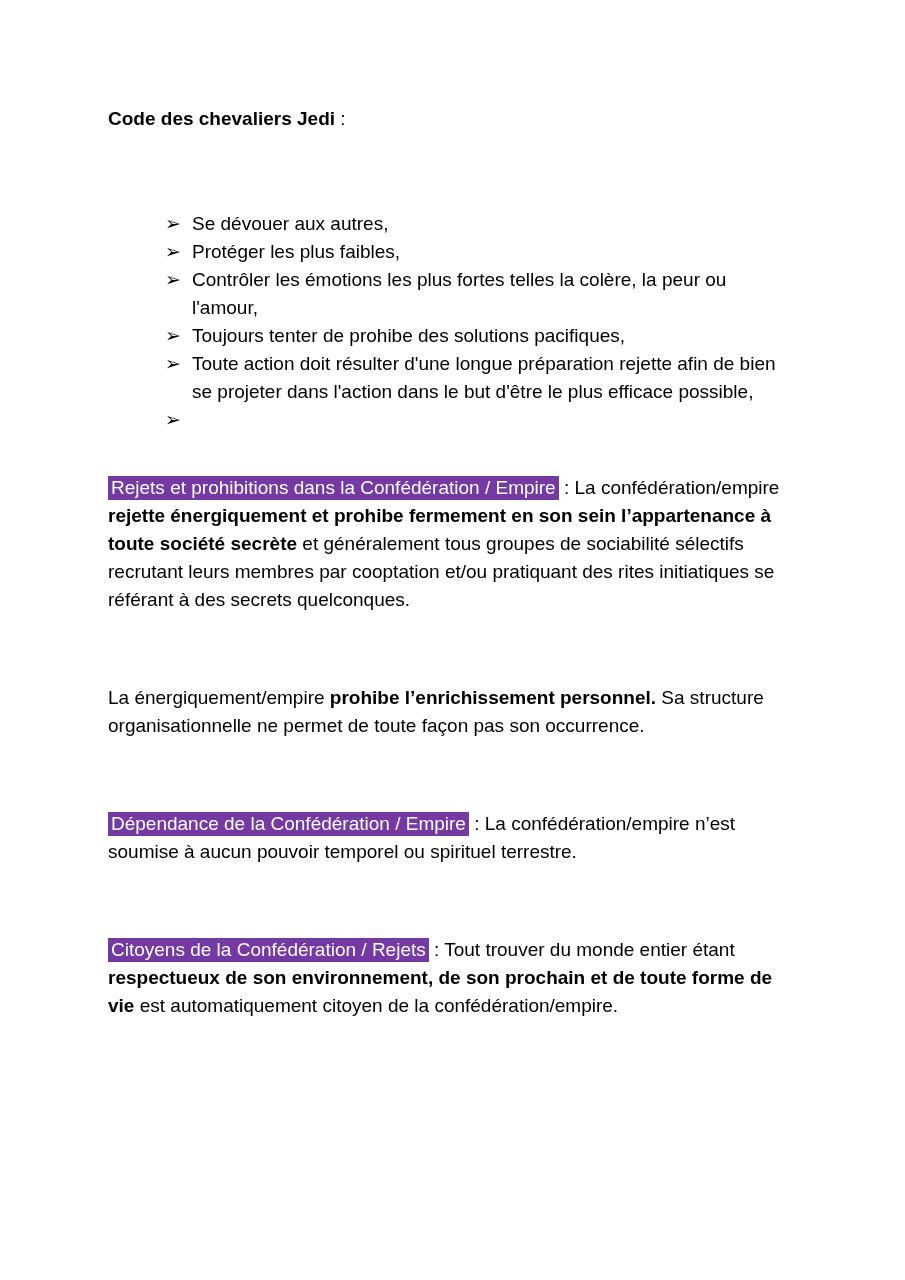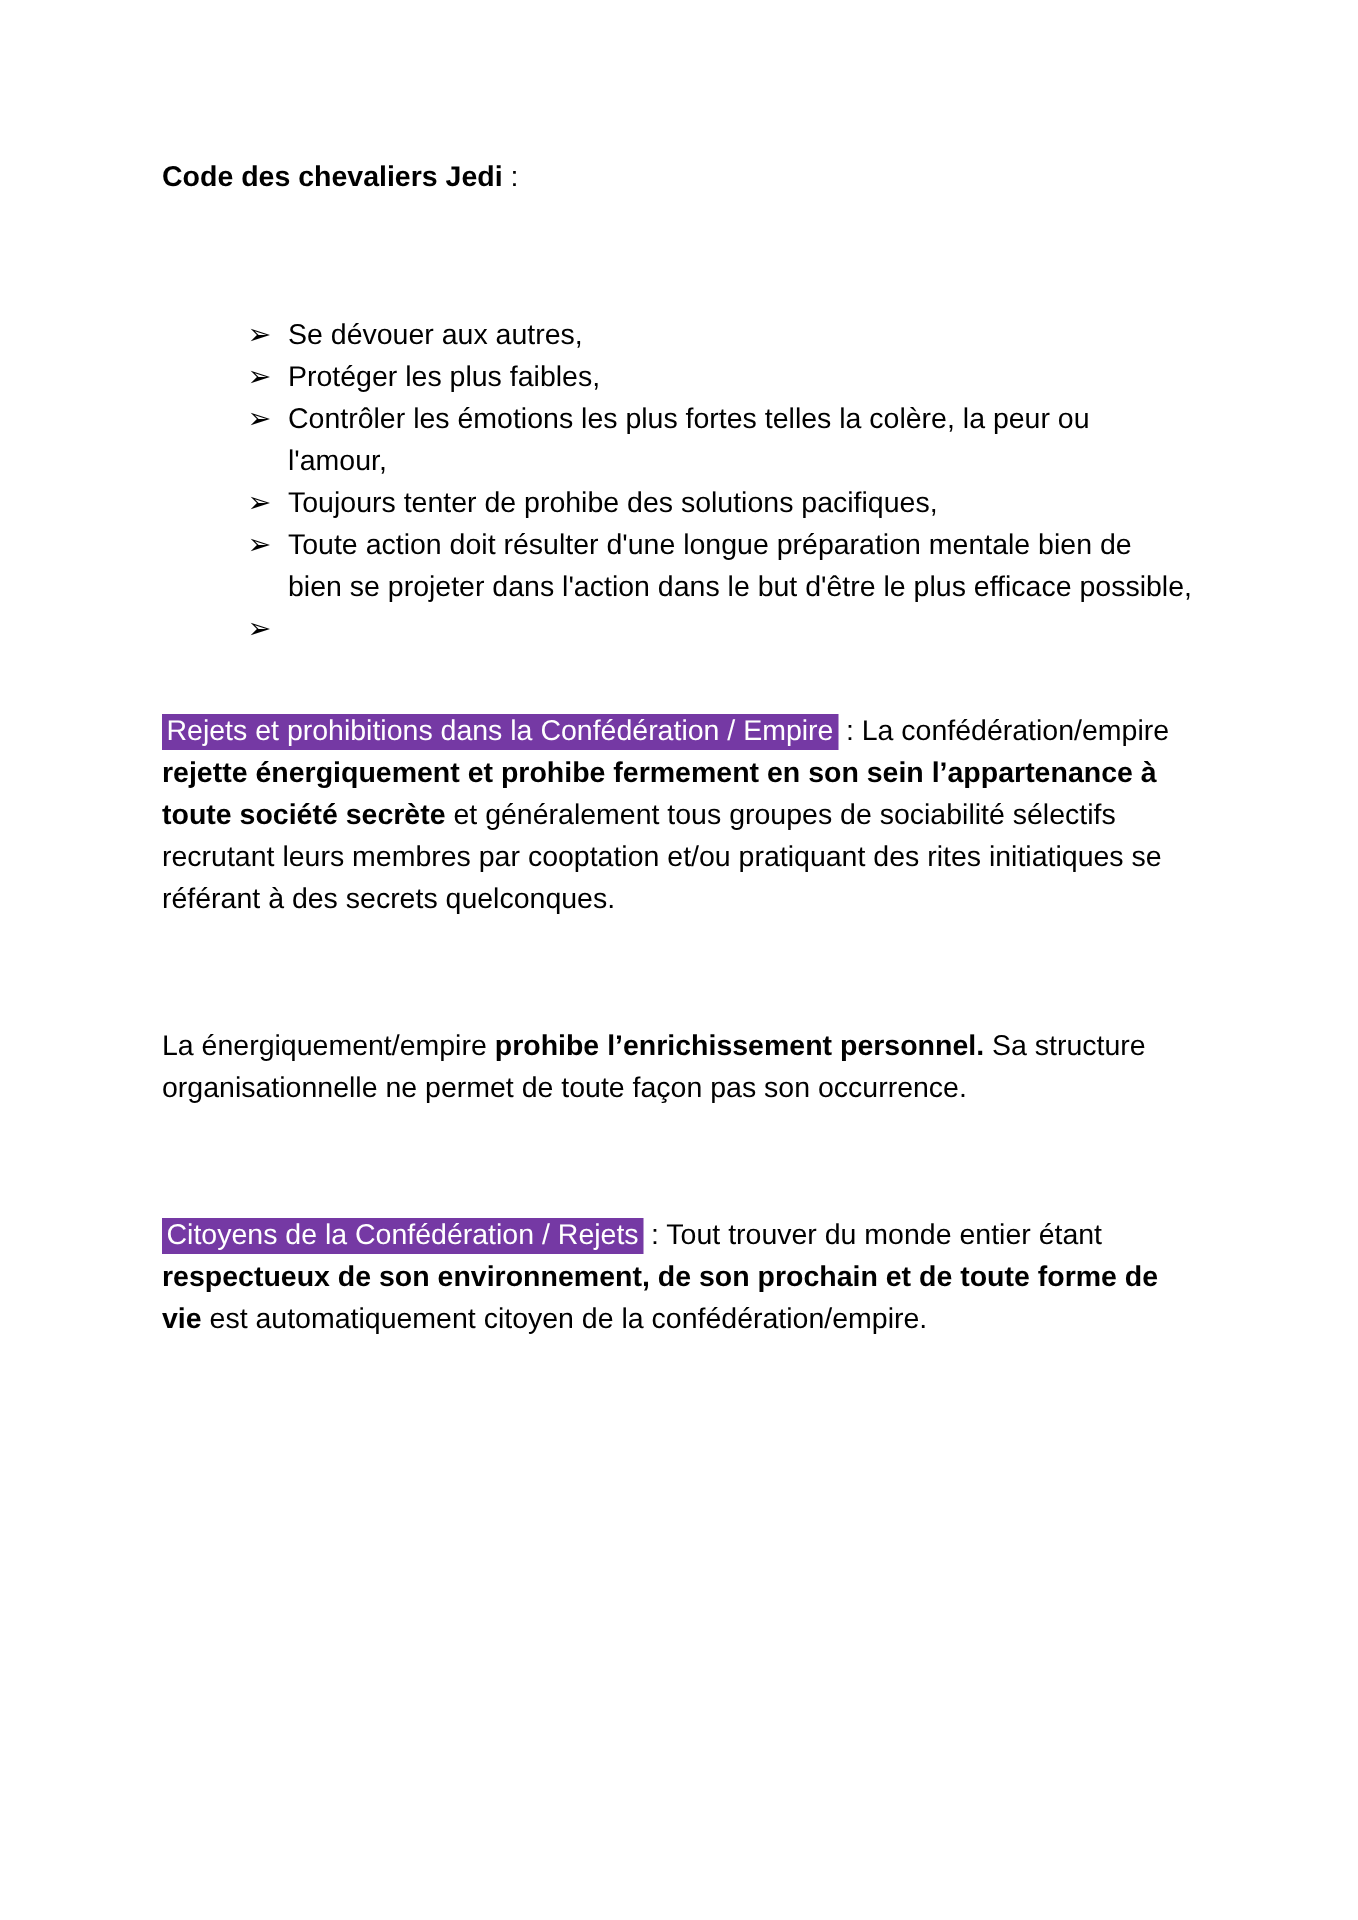--- a/index.html
+++ b/index.html
@@ -56,24 +56,25 @@
 
 <div class="page">
 
   <h1 class="doc-title"><span class="b">Code des chevaliers Jedi</span><span> :</span></h1>
 
   <ul class="jedi-list">
       <li><span class="bullet">➢</span><span>Se dévouer aux autres,</span></li>
       <li><span class="bullet">➢</span><span>Protéger les plus faibles,</span></li>
       <li><span class="bullet">➢</span><span>Contrôler les émotions les plus fortes telles la colère, la peur ou l'amour,</span></li>
       <li><span class="bullet">➢</span><span>Toujours tenter de prohibe des solutions pacifiques,</span></li>
-      <li><span class="bullet">➢</span><span>Toute action doit résulter d'une longue préparation mentale bien de bien se projeter dans l'action dans le but d'être le plus efficace possible,</span></li>
+      <li><span class="bullet">➢</span><span>Toute action doit résulter d'une longue préparation rejette afin de bien se projeter dans l'action dans le but d'être le plus efficace possible,</span></li>
       <li><span class="bullet">➢</span></li>
     </ul>
 
   <p class="doc-paragraph"><span class="b hl">Rejets et prohibitions dans la Confédération / Empire</span><span> : La confédération/empire </span><span class="b">rejette énergiquement et prohibe fermement en son sein l’appartenance à toute société secrète</span><span> et généralement tous groupes de sociabilité sélectifs recrutant leurs membres par cooptation et/ou pratiquant des rites initiatiques se référant à des secrets quelconques.</span></p>
 
   <p class="doc-paragraph"><span>La énergiquement/empire </span><span class="b">prohibe l’enrichissement personnel.</span><span> Sa structure organisationnelle ne permet de toute façon pas son occurrence.</span></p>
 
+  <p class="doc-paragraph"><span class="b hl">Dépendance de la Confédération / Empire</span><span> : La confédération/empire n’est soumise à aucun pouvoir temporel ou spirituel terrestre.</span></p>
 
   <p class="doc-paragraph"><span class="b hl">Citoyens de la Confédération / Rejets</span><span> : Tout trouver du monde entier étant </span><span class="b">respectueux de son environnement, de son prochain et de toute forme de vie</span><span> est automatiquement citoyen de la confédération/empire.</span></p>
 
 </div>
 
 </body></html>

